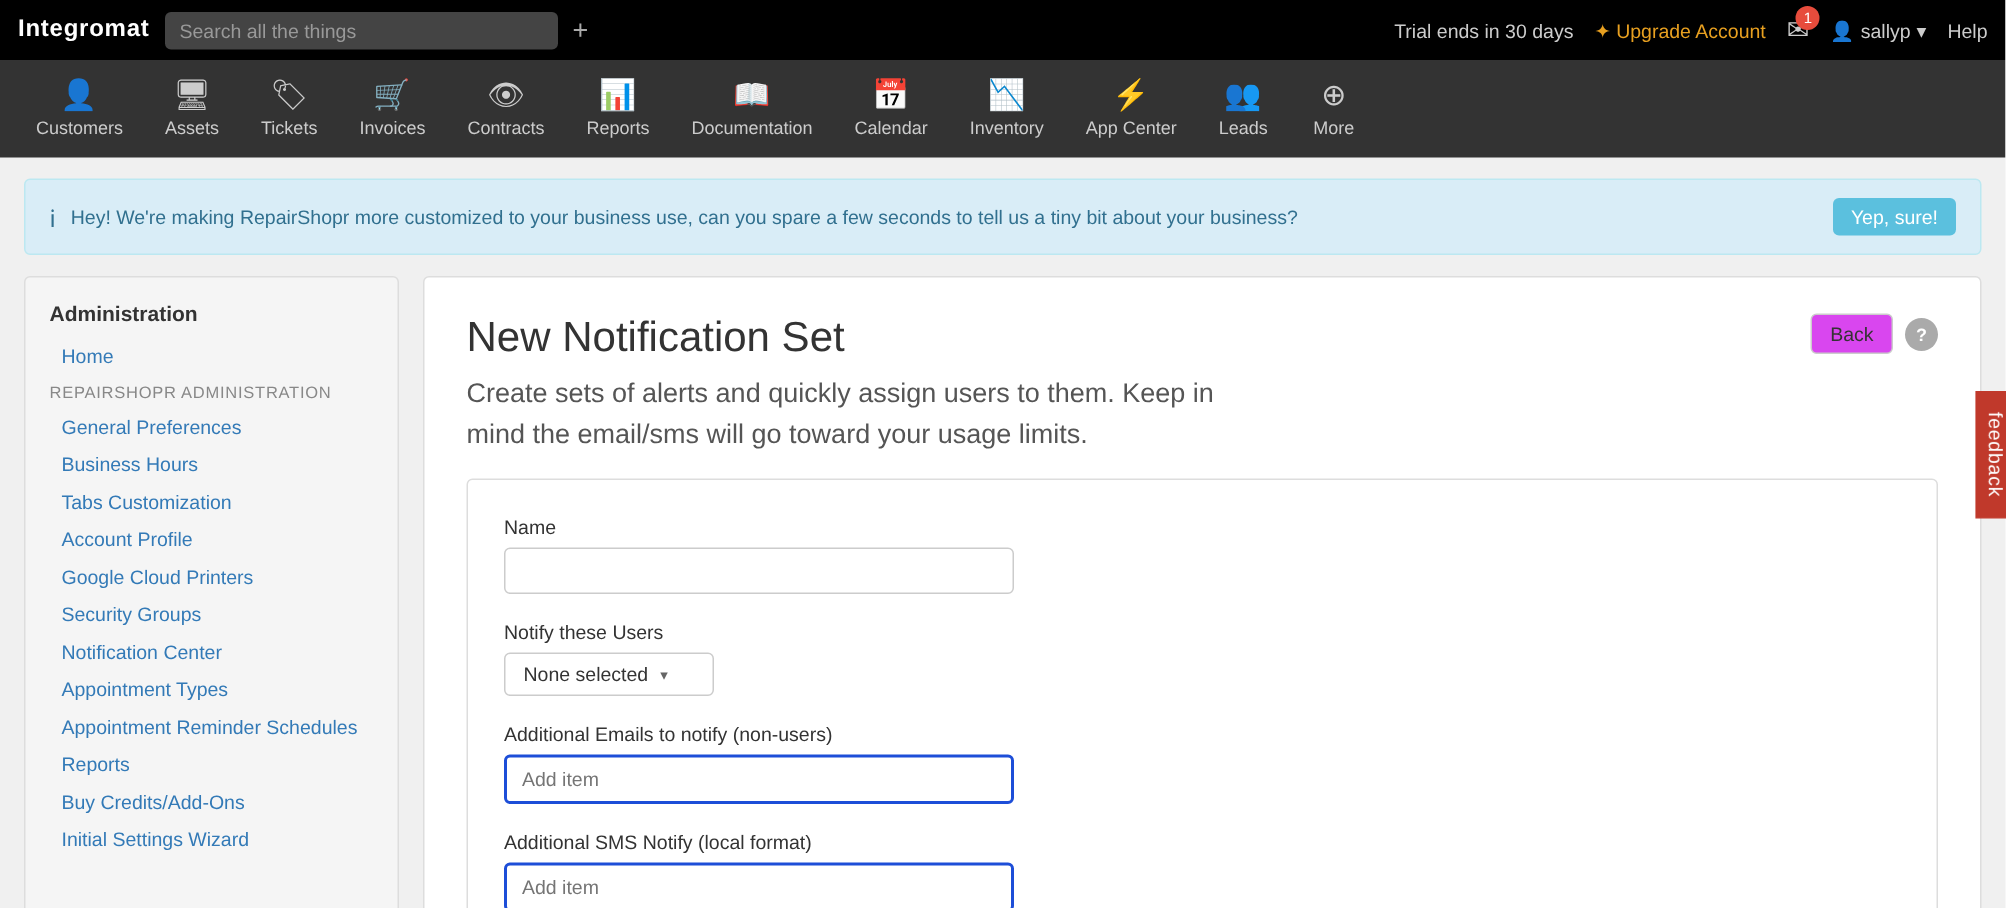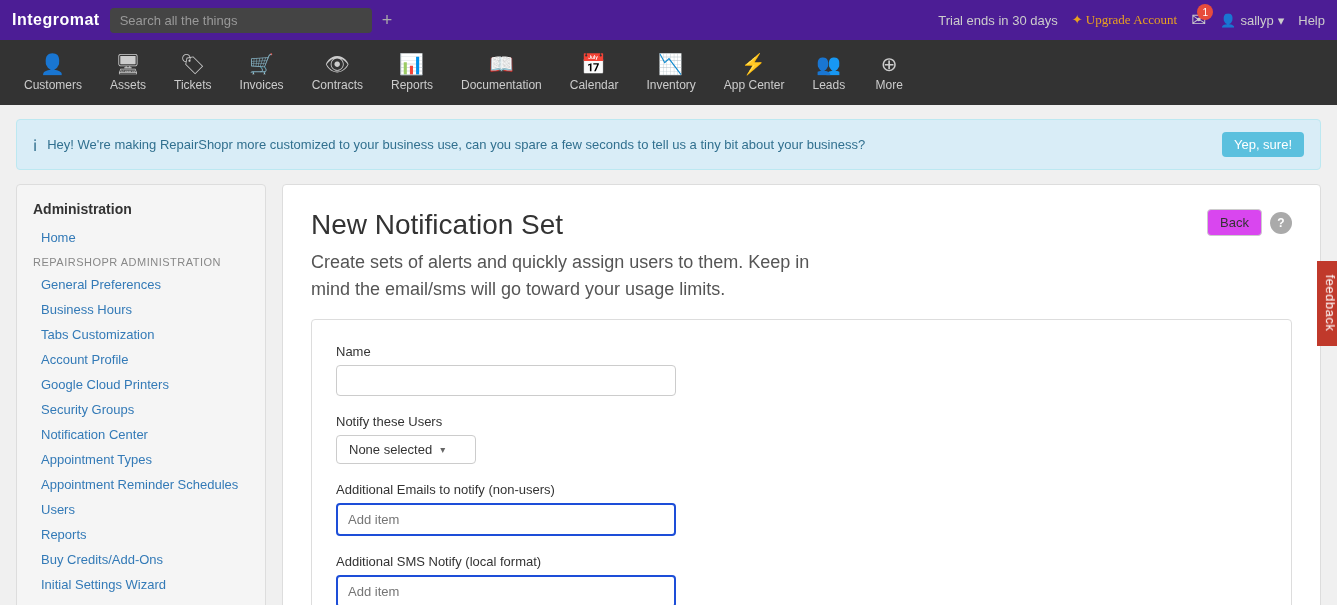--- a/index.html
+++ b/index.html
@@ -1,20 +1,20 @@
 <!DOCTYPE html>
 <html><head>
   <meta charset="utf-8">
   <style>
     * { box-sizing: border-box; margin: 0; padding: 0; }
     body { font-family: -apple-system, BlinkMacSystemFont, 'Segoe UI', sans-serif; font-size: 14px; background: #f0f0f0; }
 
     
     .top-bar {
-      background: #4c1d95;
+      background: #000000;
       display: flex;
       align-items: center;
       padding: 0 12px;
       height: 40px;
       gap: 10px;
     }
     .brand {
       color: #fff;
       font-size: 16px;
       font-weight: bold;
@@ -40,21 +40,21 @@
       cursor: pointer;
       line-height: 1;
     }
     .top-bar-right {
       margin-left: auto;
       display: flex;
       align-items: center;
       gap: 14px;
     }
     .trial-text { color: #ccc; font-size: 13px; }
-    .upgrade-link { color: #e8a020; font-size: 13px; cursor: pointer; text-decoration: none; font-family: Liberation Serif, serif; }
+    .upgrade-link { color: #e8a020; font-size: 13px; cursor: pointer; text-decoration: none; }
     .mail-badge {
       position: relative;
       display: inline-flex;
       align-items: center;
     }
     .mail-icon { font-size: 18px; color: #ccc; }
     .badge {
       position: absolute;
       top: -5px; right: -7px;
       background: #e74c3c;
@@ -359,21 +359,20 @@
     <div class="sidebar-section-label">REPAIRSHOPR ADMINISTRATION</div>
     <a class="sidebar-link">General Preferences</a>
     <a class="sidebar-link">Business Hours</a>
     <a class="sidebar-link">Tabs Customization</a>
     <a class="sidebar-link">Account Profile</a>
     <a class="sidebar-link">Google Cloud Printers</a>
     <a class="sidebar-link">Security Groups</a>
     <a class="sidebar-link">Notification Center</a>
     <a class="sidebar-link">Appointment Types</a>
     <a class="sidebar-link">Appointment Reminder Schedules</a>
-    <a class="sidebar-link">Users</a>
     <a class="sidebar-link">Reports</a>
     <a class="sidebar-link">Buy Credits/Add-Ons</a>
     <a class="sidebar-link">Initial Settings Wizard</a>
   </div>
 
   <div class="content">
     <div class="content-header">
       <div>
         <h1 class="page-title">New Notification Set</h1>
         <p class="page-subtitle">Create sets of alerts and quickly assign users to them. Keep in mind the email/sms will go toward your usage limits.</p>

